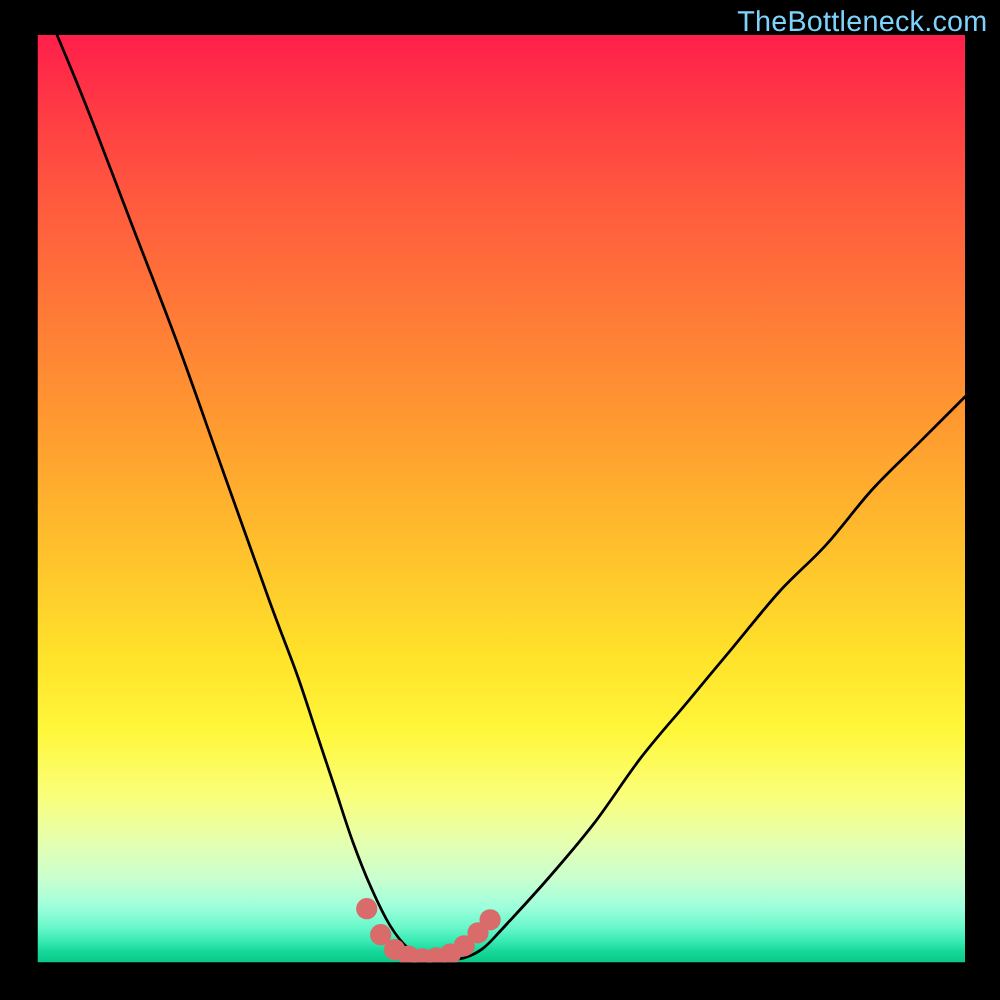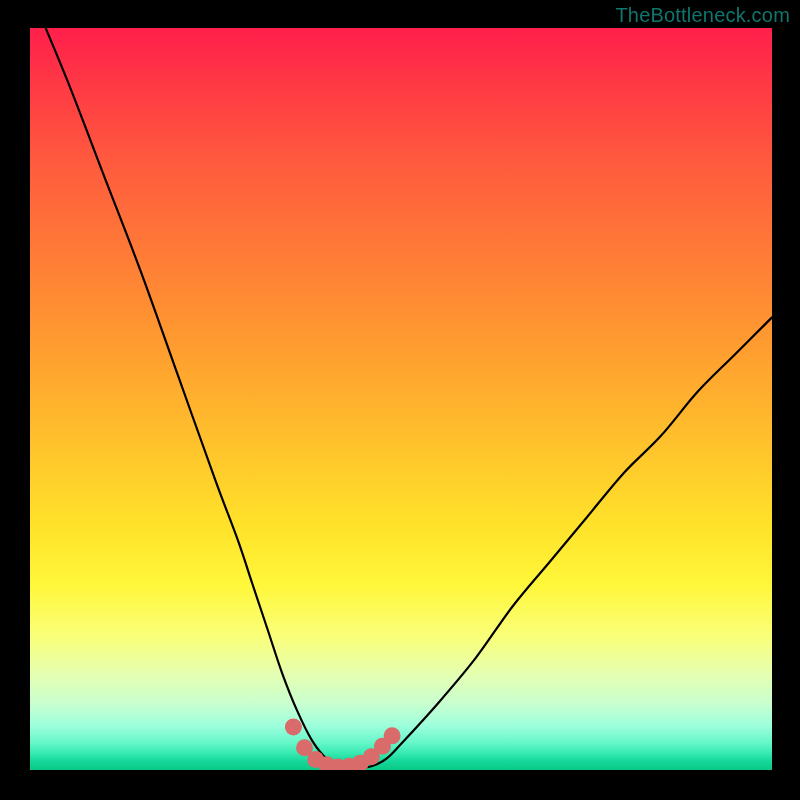--- a/index.html
+++ b/index.html
@@ -53,22 +53,22 @@
   svg.curve {
     position: absolute;
     inset: 0;
     width: 742px;
     height: 742px;
   }
   .watermark {
     position: absolute;
     top: 4px;
     right: 10px;
-    color: #0f766e;
-    font-size: 20px;
+    color: #7dd3fc;
+    font-size: 23px;
     letter-spacing: 0.2px;
     font-weight: 500;
     user-select: none;
   }
 </style>
 </head>
 <body>
 
 <div class="frame">
   <div class="plot">

